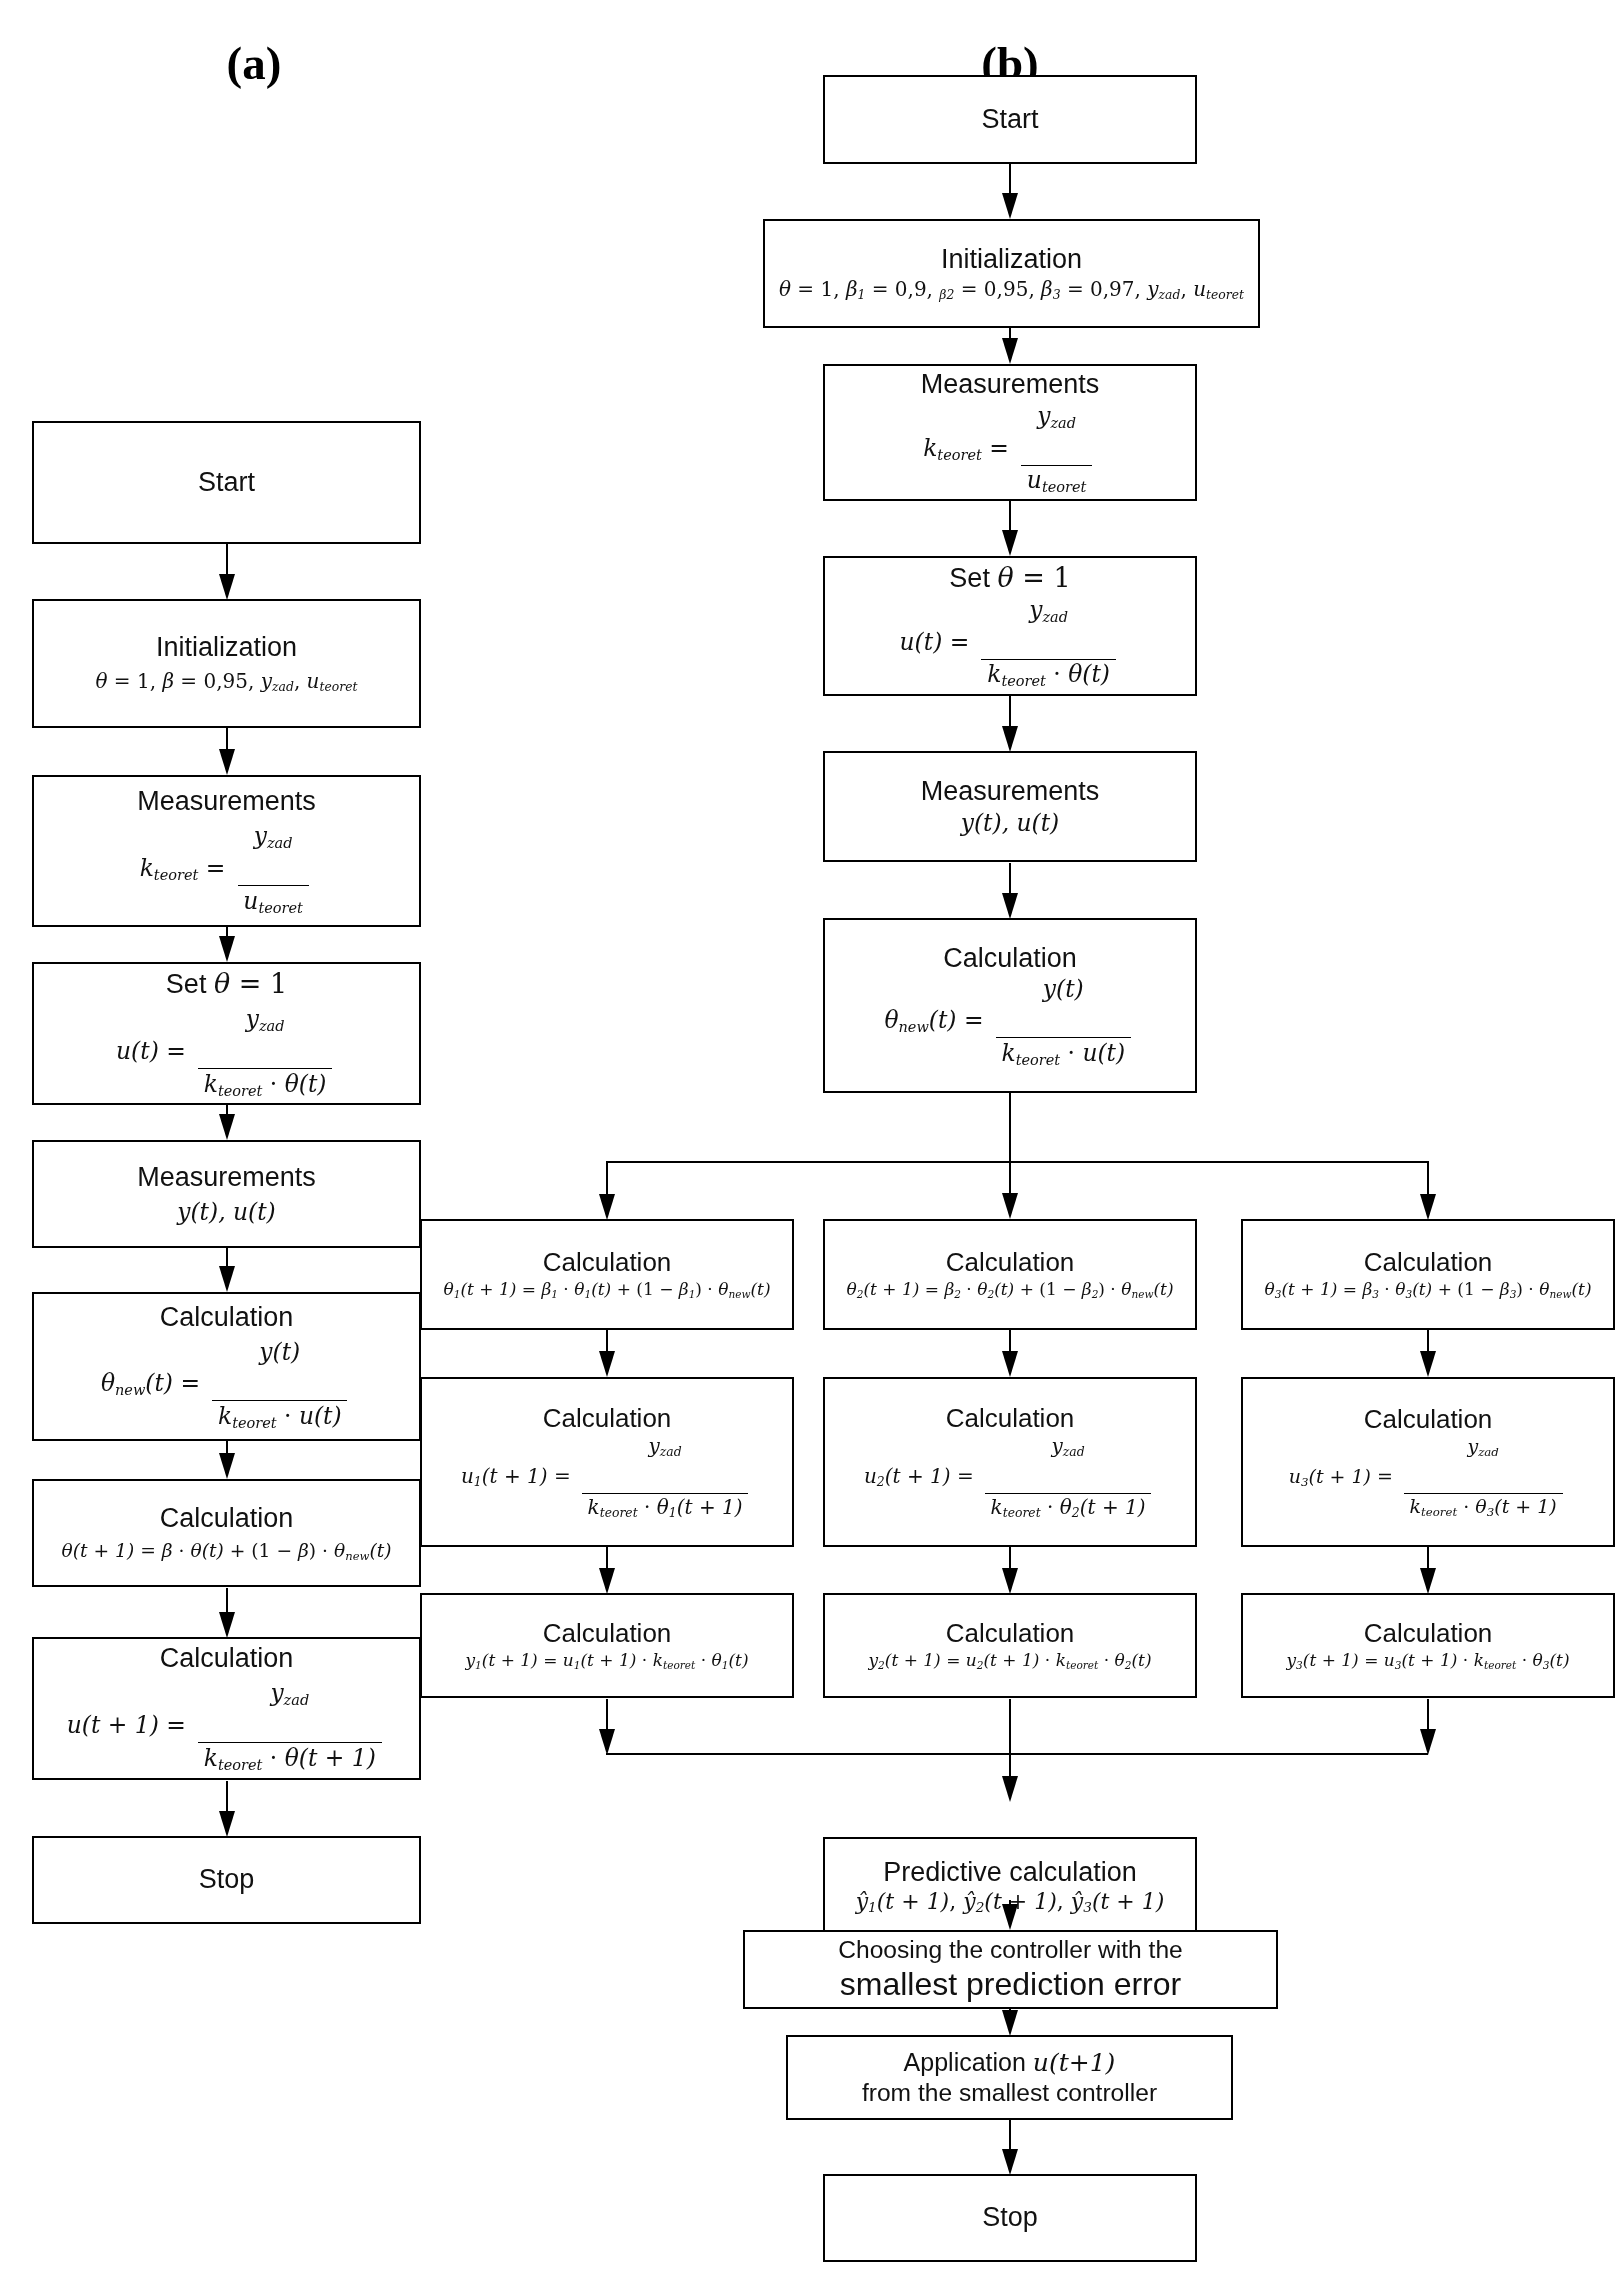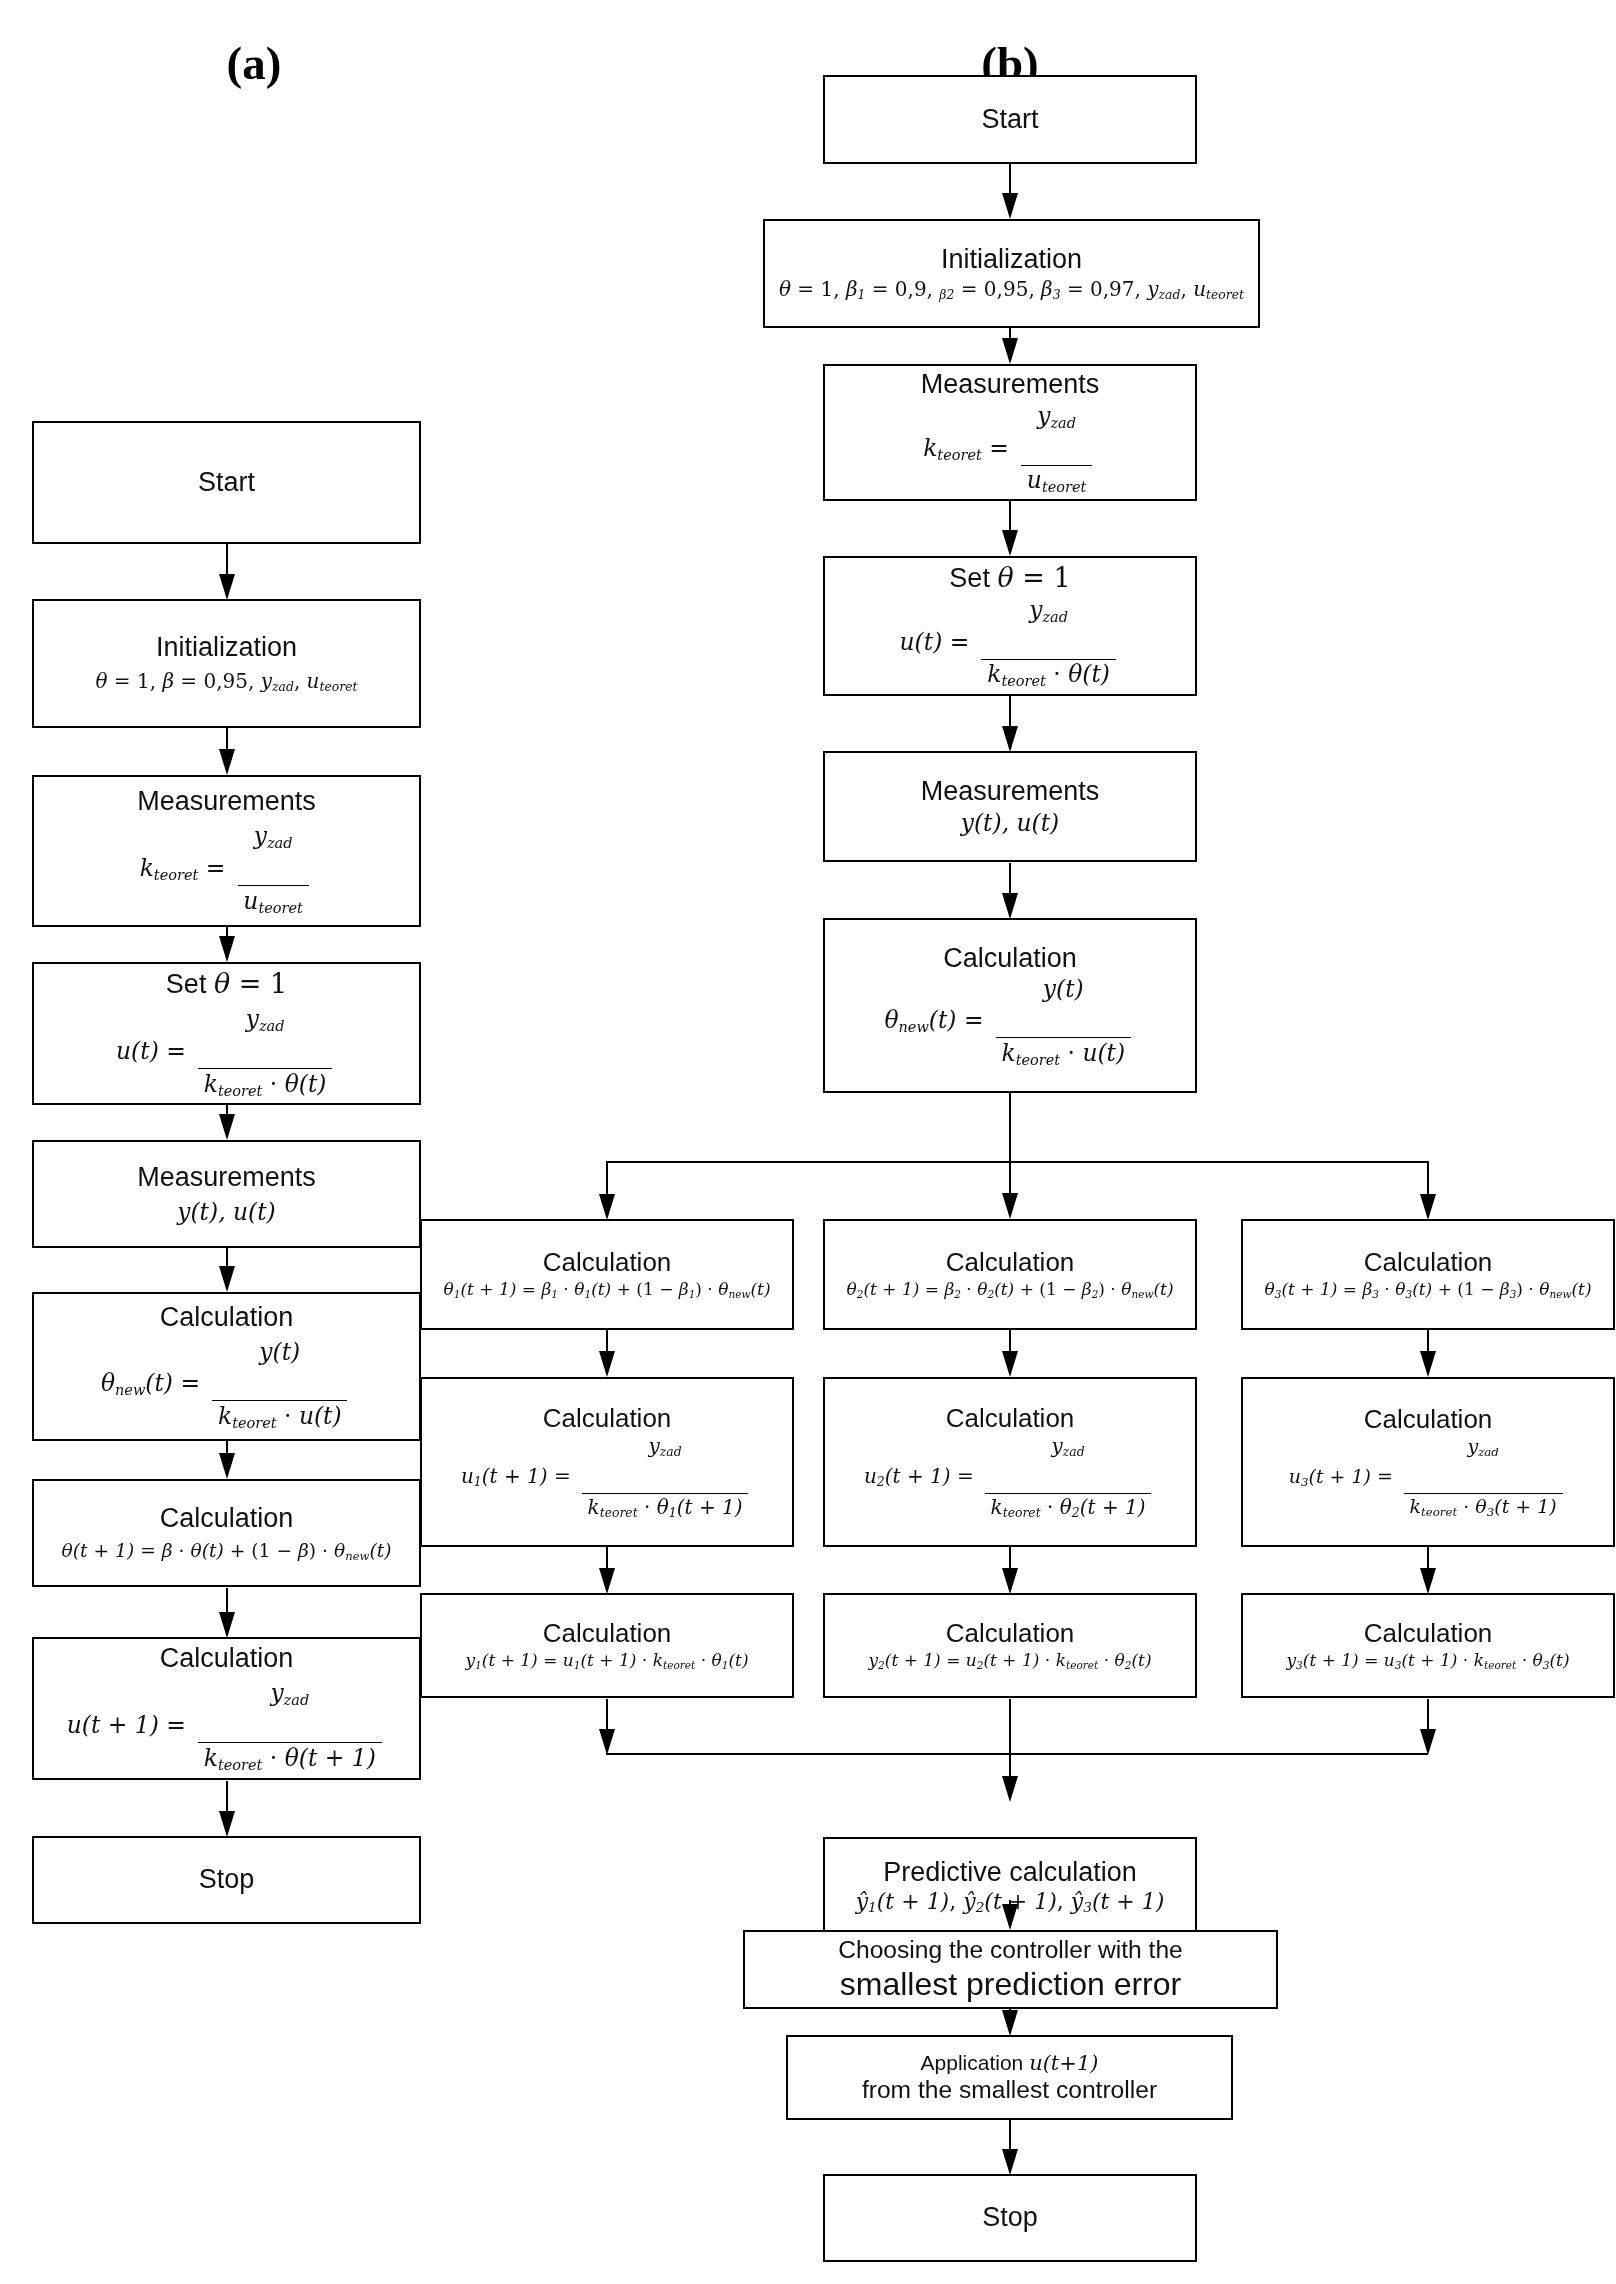--- a/index.html
+++ b/index.html
@@ -208,21 +208,21 @@
   </div>
   <div class="arrow" style="left:1009px;top:1900px;height:3.5px;"></div>
 
   <div class="bx" style="left:743px;top:1930px;width:535px;height:79px;gap:1.2px;">
     <div class="title" style="font-size:24.6px">Choosing the controller with the</div>
     <div class="title" style="font-size:32px">smallest prediction error</div>
   </div>
   <div class="arrow" style="left:1009px;top:2009px;height:0.6px;"></div>
 
   <div class="bx" style="left:786px;top:2035px;width:447px;height:85px;gap:1.2px;">
-    <div class="title" style="font-size:21px"><span class="tk-t">Application </span><span class="tk-i">u(t+1)</span></div>
+    <div class="title" style="font-size:25px"><span class="tk-t">Application </span><span class="tk-i">u(t+1)</span></div>
     <div class="title" style="font-size:24.6px">from the smallest controller</div>
   </div>
   <div class="arrow" style="left:1009px;top:2120px;height:29px;"></div>
 
   <div class="bx" style="left:823px;top:2174px;width:374px;height:88px;">
     <div class="title">Stop</div>
   </div>
 
 </div>
 

